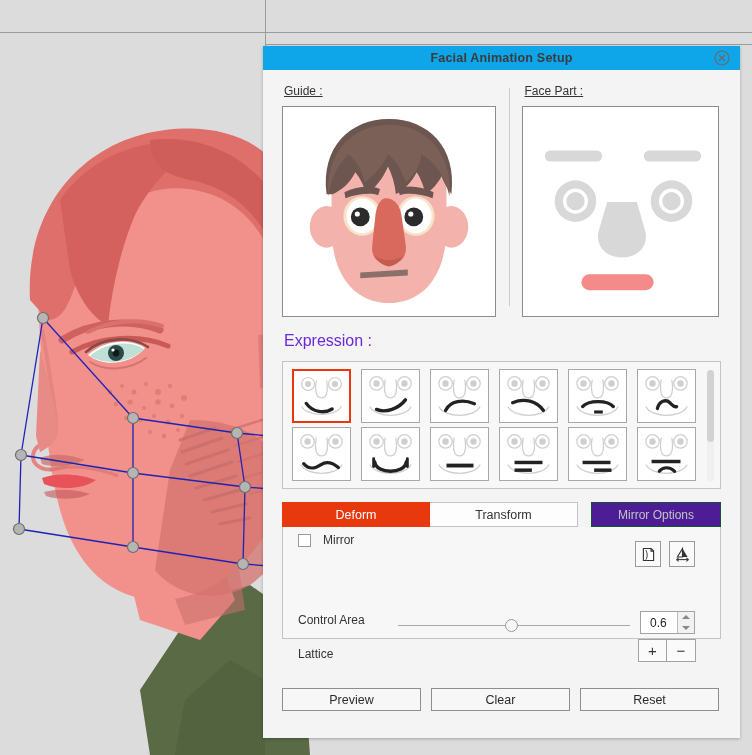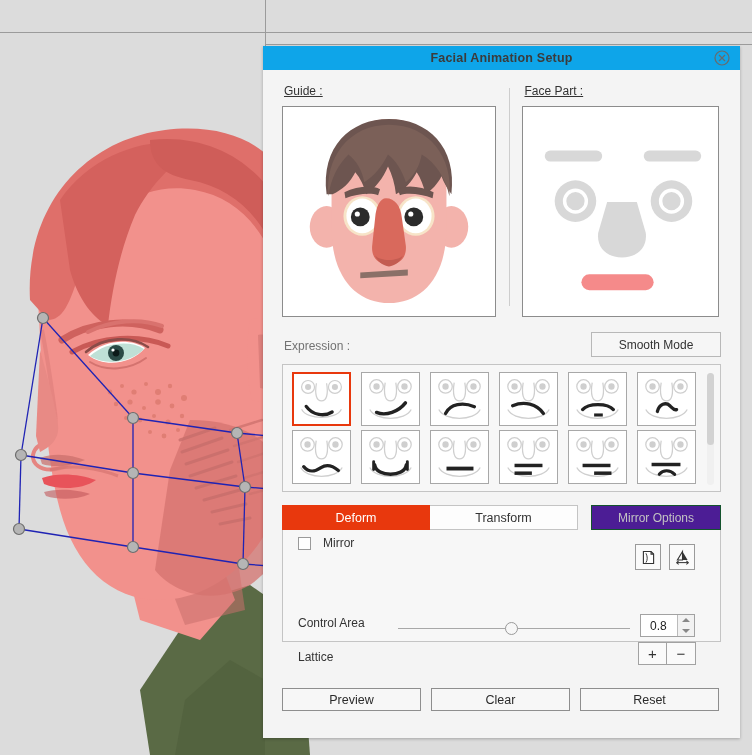--- a/index.html
+++ b/index.html
@@ -36,21 +36,21 @@
   .col-guide{width:216px;}
   .col-sep{width:1px;background:#cdcdcd;margin:4px 12px 0 12px;height:218px;}
   .col-facepart{width:199px;}
   .sec-label{font-size:12px;color:#333;margin:0 0 8px 2px;text-decoration:underline;}
 
   .guide-box{width:214px;height:211px;border:1px solid #8c8c8c;background:#fff;box-sizing:border-box;}
   .facepart-box{width:197px;height:211px;border:1px solid #8c8c8c;background:#fff;box-sizing:border-box;}
 
   
   .expr-head{display:flex;align-items:flex-end;justify-content:space-between;margin-top:15px;}
-  .expr-label{font-size:12px;color:#737373;padding-bottom:4px;margin-left:2px;}
+  .expr-label{font-size:16px;color:#6d28d9;padding-bottom:4px;margin-left:2px;}
   .smooth-btn{
     width:128px;height:23px;border:1px solid #b8b8b8;background:#f6f6f6;
     font-size:12px;color:#333;display:flex;align-items:center;justify-content:center;
     cursor:pointer;
   }
   .expr-panel{
     margin-top:7px;width:439px;height:128px;border:1px solid #c4c4c4;background:#f7f7f7;
     box-sizing:border-box;position:relative;padding:7px 0 0 9px;
   }
   .expr-grid{display:grid;grid-template-columns:repeat(6,69px);grid-auto-rows:56px;column-gap:0;row-gap:2px;}
@@ -321,21 +321,20 @@
             <circle cx="150" cy="95" r="11" fill="none" stroke="#ffffff" stroke-width="3.5"></circle>
             <path d="M85 96 L115 96 L124 127 C126 142 115 152 100 152 C85 152 74 142 76 127 Z" fill="#d8d8d8"></path>
             <rect x="59" y="169" width="73" height="16" rx="8" fill="#f58a8a"></rect>
           </svg>
         </div>
       </div>
     </div>
 
     <div class="expr-head">
       <div class="expr-label">Expression :</div>
-      <div class="smooth-btn">Smooth Mode</div>
     </div>
 
     <div class="expr-panel">
       <div class="expr-grid">
 
         <div>
             <div class="expr-cell selected">
           <svg viewBox="0 0 59 54" width="100%" height="100%">
             <g fill="none" stroke="#cfcfcf" stroke-width="1.3">
               <circle cx="15" cy="14" r="7"></circle>
@@ -560,21 +559,21 @@
         </div>
       </div>
 
       <div class="lbl-control">Control Area</div>
       <div class="slider-wrap">
         <div class="slider-track"></div>
         <div class="slider-knob"></div>
       </div>
 
       <div class="spin">
-        <div class="spin-val">0.8</div>
+        <div class="spin-val">0.6</div>
         <div class="spin-arrows">
           <span>
               <i class="arrow-up"></i>
             </span>
           <span>
               <i class="arrow-dn"></i>
             </span>
         </div>
       </div>
 

